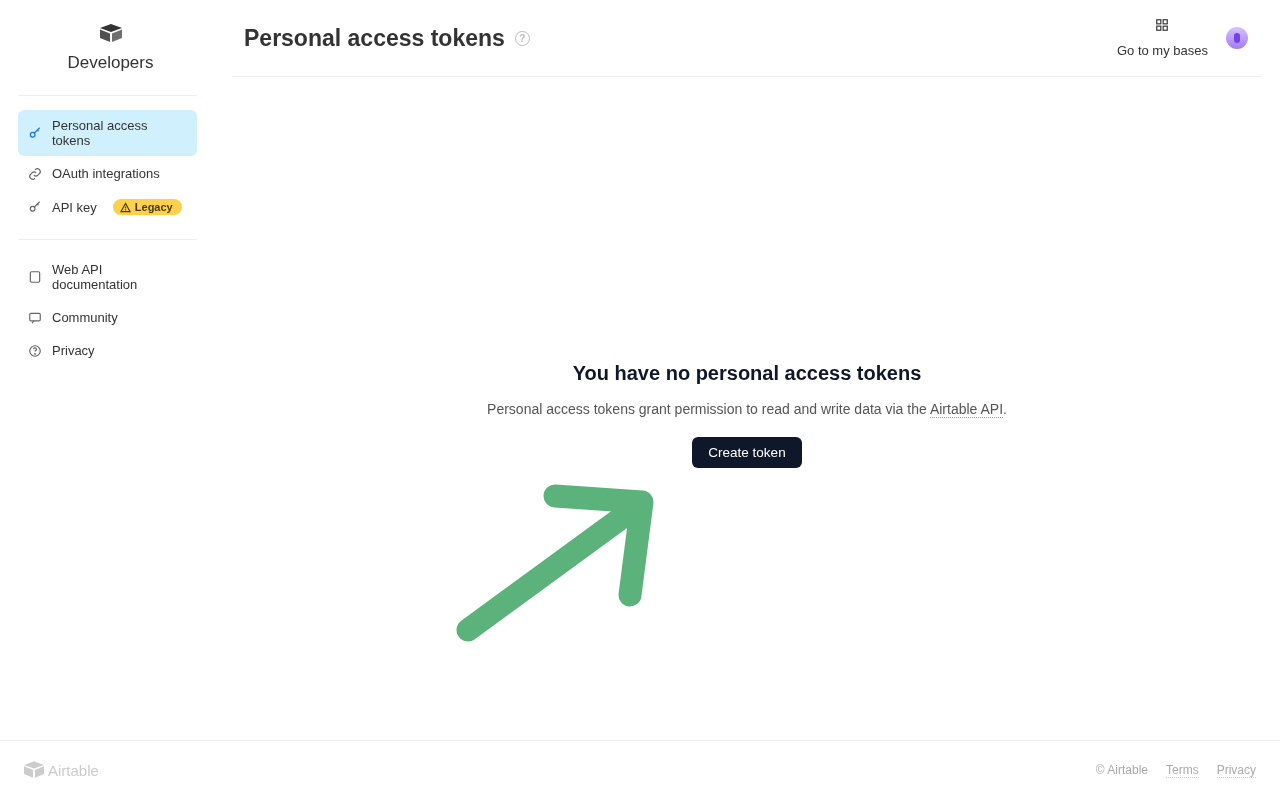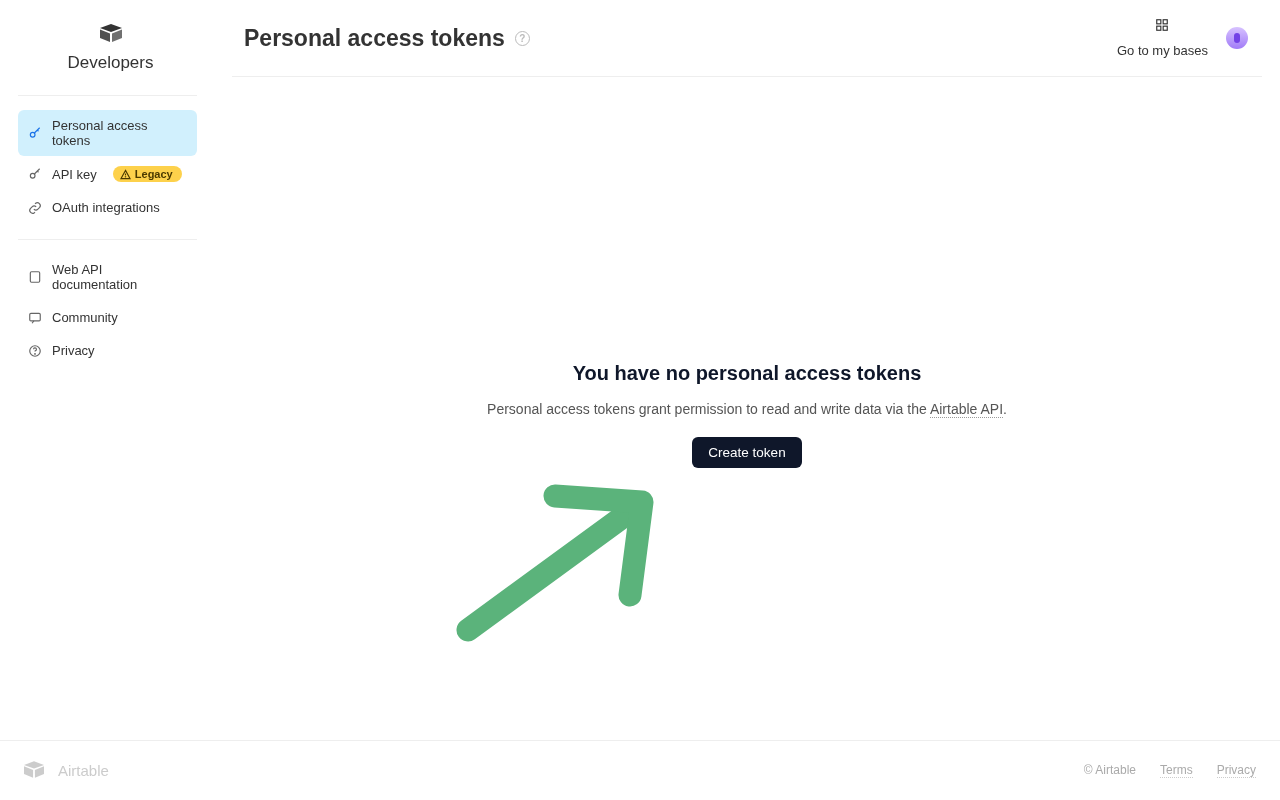--- a/index.html
+++ b/index.html
@@ -129,22 +129,22 @@
       bottom: 0; left: 0; right: 0;
       height: 60px;
       border-top: 1px solid #eee;
       display: flex;
       align-items: center;
       justify-content: space-between;
       padding: 0 24px;
       color: #aaa;
       font-size: 12px;
     }
-    .footer-brand { display:flex; align-items:center; gap:14px; color:#ccc; font-size:15px; font-weight:500; }
-    .footer-links { display:flex; gap:24px; }
+    .footer-brand { display:flex; align-items:center; gap:4px; color:#ccc; font-size:15px; font-weight:500; }
+    .footer-links { display:flex; gap:18px; }
     .footer-links span { border-bottom:1px dotted #ccc; cursor:pointer; }
   </style>
 </head>
 <body>
 
 <div class="sidebar">
   <div class="brand">
     <span class="nav-icon">
       <svg width="22" height="18" viewBox="0 0 22 18">
         <polygon points="11,0 22,4 11,8 0,4" fill="#333"></polygon>
@@ -163,44 +163,44 @@
             <path d="M11 12l9-9"></path>
             <path d="M16 7l2 2"></path>
         </svg>
       </span>
       <span class="nav-label">Personal access tokens</span>
     </div>
 
     <div class="nav-item">
       <span class="nav-icon">
         <svg width="14" height="14" viewBox="0 0 24 24" fill="none" stroke="#666" stroke-width="2">
+          <path d="M10 14a5 5 0 0 0 7 0l3-3a5 5 0 0 0-7-7l-1 1"></path>
+          <path d="M14 10a5 5 0 0 0-7 0l-3 3a5 5 0 0 0 7 7l1-1"></path>
+        </svg>
+      </span>
+      <span class="nav-label">OAuth integrations</span>
+    </div>
+
+    <div class="nav-item">
+      <span class="nav-icon">
+        <svg width="14" height="14" viewBox="0 0 24 24" fill="none" stroke="#666" stroke-width="2">
           <circle cx="8" cy="15" r="4"></circle>
             <path d="M11 12l9-9"></path>
             <path d="M16 7l2 2"></path>
         </svg>
       </span>
       <span class="nav-label">API key</span>
       <span class="badge-legacy">
         <svg width="11" height="11" viewBox="0 0 24 24" fill="none" stroke="#4b3a00" stroke-width="2.4">
           <path d="M12 3l10 18H2L12 3z"></path>
             <line x1="12" y1="10" x2="12" y2="14"></line>
             <circle cx="12" cy="17" r="0.5" fill="#4b3a00"></circle>
         </svg>
         <span>Legacy</span>
       </span>
-    </div>
-
-    <div class="nav-item">
-      <span class="nav-icon">
-        <svg width="14" height="14" viewBox="0 0 24 24" fill="none" stroke="#666" stroke-width="2">
-          <path d="M10 14a5 5 0 0 0 7 0l3-3a5 5 0 0 0-7-7l-1 1"></path>
-          <path d="M14 10a5 5 0 0 0-7 0l-3 3a5 5 0 0 0 7 7l1-1"></path>
-        </svg>
-      </span>
-      <span class="nav-label">OAuth integrations</span>
     </div>
   </div>
 
   <div class="nav-group">
     <div class="nav-item">
       <span class="nav-icon">
         <svg width="14" height="14" viewBox="0 0 24 24" fill="none" stroke="#666" stroke-width="2">
           <rect x="4" y="3" width="16" height="18" rx="2"></rect>
         </svg>
       </span>

